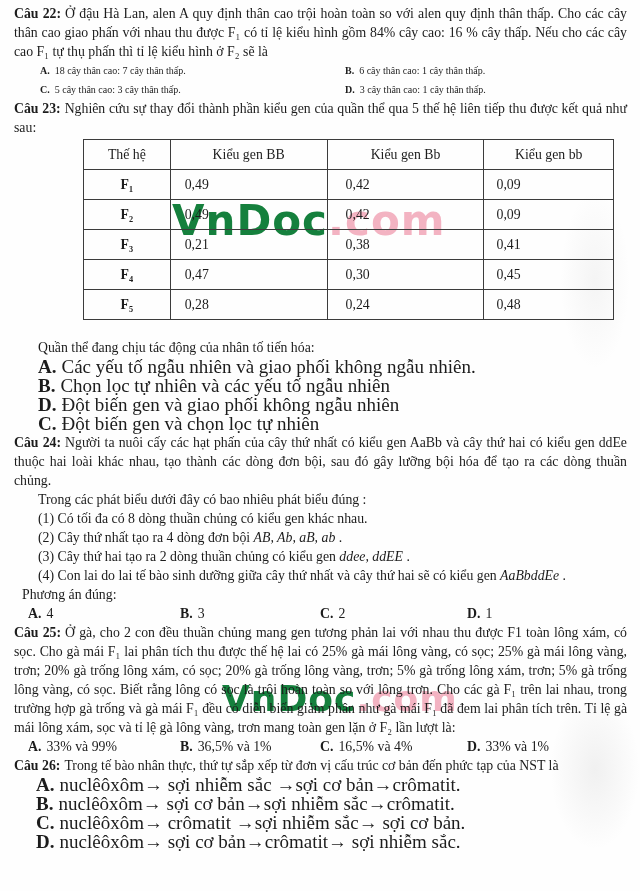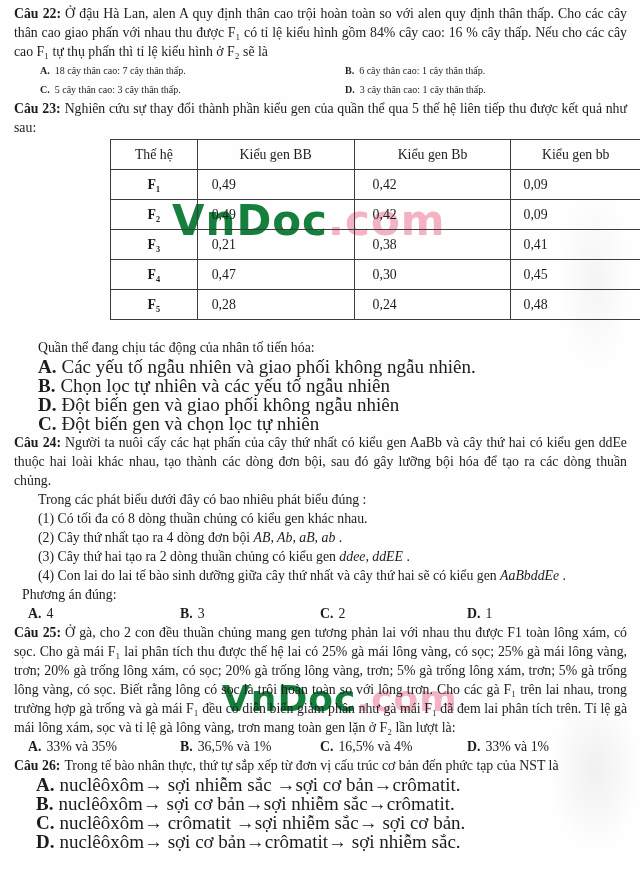--- a/index.html
+++ b/index.html
@@ -48,21 +48,21 @@
   }
   .opt-stack{padding-left:24px;font-size:19px;line-height:19px;position:relative;z-index:2;}
   .opt-stack p{text-align:left;}
   .opt-label{font-weight:bold;margin-right:5px;}
   .sub-line{padding-left:24px;font-size:13.8px;line-height:19px;position:relative;z-index:2;}
   .ital{font-style:italic;}
   .answer-prompt{padding-left:8px;font-size:13.8px;line-height:19px;position:relative;z-index:2;}
 
   table.gen-table{
     border-collapse:collapse;
-    margin:2px 0 4px 96px;
+    margin:2px 0 4px 69px;
     width:531px;
     font-size:13.8px;
     position:relative;z-index:2;
     table-layout:fixed;
   }
   table.gen-table th,table.gen-table td{
     border:1px solid #3c3c3c;
     height:29px;
     padding:0;
     font-weight:normal;
@@ -181,21 +181,21 @@
       <p><b class="opt-label">A.</b><span>4</span></p>
       <p><b class="opt-label">B.</b><span>3</span></p>
       <p><b class="opt-label">C.</b><span>2</span></p>
       <p><b class="opt-label">D.</b><span>1</span></p>
     </div>
   </div>
 
   <div>
     <p class="q-para"><b class="q-label">Câu 25:</b><span>Ở gà, cho 2 con đều thuần chủng mang gen tương phản lai với nhau thu được F1 toàn lông xám, có sọc. Cho gà mái F₁ lai phân tích thu được thế hệ lai có 25% gà mái lông vàng, có sọc; 25% gà mái lông vàng, trơn; 20% gà trống lông xám, có sọc; 20% gà trống lông vàng, trơn; 5% gà trống lông xám, trơn; 5% gà trống lông vàng, có sọc. Biết rằng lông có sọc là trội hoàn toàn so với lông trơn. Cho các gà F₁ trên lai nhau, trong trường hợp gà trống và gà mái F₁ đều có diễn biến giảm phân như gà mái F₁ đã đem lai phân tích trên. Tỉ lệ gà mái lông xám, sọc và tỉ lệ gà lông vàng, trơn mang toàn gen lặn ở F₂ lần lượt là:</span></p>
     <div class="opt-grid-4">
-      <p><b class="opt-label">A.</b><span>33% và 35%</span></p>
+      <p><b class="opt-label">A.</b><span>33% và 99%</span></p>
       <p><b class="opt-label">B.</b><span>36,5% và 1%</span></p>
       <p><b class="opt-label">C.</b><span>16,5% và 4%</span></p>
       <p><b class="opt-label">D.</b><span>33% và 1%</span></p>
     </div>
   </div>
 
   <div>
     <p class="q-para"><b class="q-label">Câu 26:</b><span>Trong tế bào nhân thực, thứ tự sắp xếp từ đơn vị cấu trúc cơ bản đến phức tạp của NST là</span></p>
     <div class="opt-stack" style="padding-left:22px;">
       <p><b class="opt-label">A.</b><span>nuclêôxôm→ sợi nhiễm sắc →sợi cơ bản→crômatit.</span></p>

